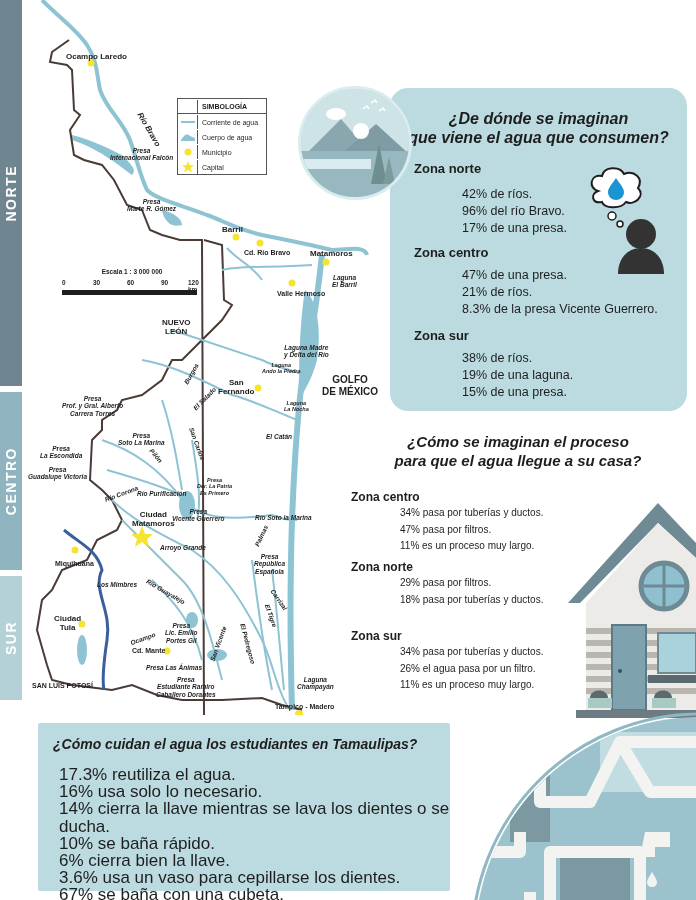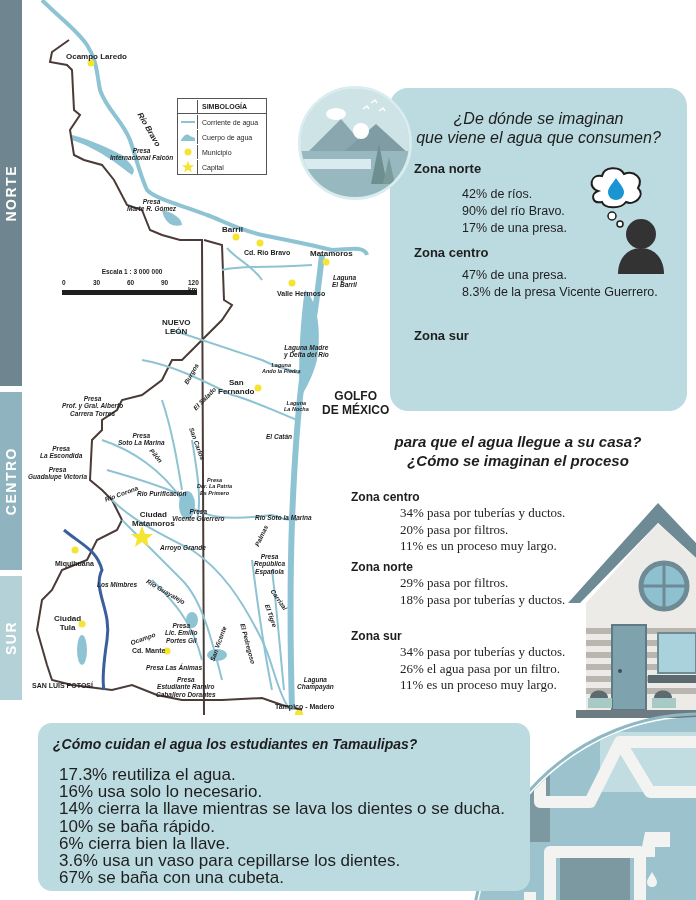--- a/index.html
+++ b/index.html
@@ -28,33 +28,33 @@
 
   
   #scale { position: absolute; left: 40px; top: 268px; width: 140px; font-size: 6.5px; font-weight: bold; }
   #scale .title { text-align: center; margin-bottom: 4px; }
   #scale .ticks { position: relative; height: 10px; }
   #scale .ticks span { position: absolute; top: 0; }
   #scale .bar { height: 5px; background: #1e1e1e; width: 135px; margin-top: 1px; }
 
   
   #panel-origin { position: absolute; left: 390px; top: 88px; width: 297px; height: 323px; background: #bcdbe0; border-radius: 18px; }
-  #panel-origin .title { position: absolute; left: 0; right: 0; top: 21px; text-align: center; font-size: 16px; font-weight: normal; font-style: italic; line-height: 19px; }
+  #panel-origin .title { position: absolute; left: 0; right: 0; top: 21px; text-align: center; font-size: 16px; font-weight: bold; font-style: italic; line-height: 19px; }
   .zone-h { position: absolute; font-weight: bold; font-size: 13px; }
   .zone-list { position: absolute; font-size: 12.5px; line-height: 17px; }
 
   #landscape-circle { position: absolute; left: 298px; top: 86px; width: 114px; height: 114px; border-radius: 50%; background: #bcd9de; border: 3px solid #d9ecef; overflow: hidden; }
 
   
   #process-title { position: absolute; left: 340px; top: 432px; width: 356px; text-align: center; font-size: 15px; font-weight: bold; font-style: italic; line-height: 19px; }
   .proc-h { position: absolute; left: 351px; font-weight: bold; font-size: 12px; }
-  .proc-list { position: absolute; left: 400px; font-size: 13px; line-height: 16.5px; font-family: Liberation Serif, serif; }
-
-  
-  #panel-care { position: absolute; left: 38px; top: 723px; width: 492px; height: 168px; background: #bcdbe0; border-radius: 14px; }
+  .proc-list { position: absolute; left: 400px; font-size: 10px; line-height: 16.5px; }
+
+  
+  #panel-care { position: absolute; left: 38px; top: 723px; width: 412px; height: 168px; background: #bcdbe0; border-radius: 2px; }
   #panel-care .title { position: absolute; left: 15px; top: 13px; font-size: 14px; font-weight: bold; font-style: italic; }
   #panel-care ul { position: absolute; left: 21px; top: 43px; list-style: none; font-size: 17px; line-height: 17.2px; }
 </style>
 </head>
 <body>
 
 <div class="zone-band" id="band-norte">
     <span>NORTE</span>
   </div>
 <div class="zone-band" id="band-centro">
@@ -146,21 +146,21 @@
     </div>
   <div class="map-label it" style="left:240px;top:362px;font-size:5.5px">
       <div>Laguna</div>
       <div>Ando la Piedra</div>
     </div>
   <div class="map-label it" style="left:158px;top:370px;transform:rotate(-60deg)">Burgos</div>
   <div class="map-label big" style="left:196px;top:378px">
       <div>San</div>
       <div>Fernando</div>
     </div>
-  <div class="map-label" style="left:300px;top:390px;font-size:12px">
+  <div class="map-label" style="left:300px;top:374px;font-size:10px">
       <div>GOLFO</div>
       <div>DE MÉXICO</div>
     </div>
   <div class="map-label it" style="left:168px;top:395px;transform:rotate(-45deg)">El Salado</div>
   <div class="map-label it" style="left:262px;top:400px;font-size:5.5px">
       <div>Laguna</div>
       <div>La Nocha</div>
     </div>
   <div class="map-label it" style="left:40px;top:395px">
       <div>Presa</div>
@@ -289,29 +289,35 @@
 </div>
 
 <div id="panel-origin">
   <div class="title">
     <div>¿De dónde se imaginan</div>
     <div>que viene el agua que consumen?</div>
   </div>
   <div class="zone-h" style="left:24px;top:73px">Zona norte</div>
   <div class="zone-list" style="left:72px;top:98px">
     <div>42% de ríos.</div>
-      <div>90% del río Bravo.</div>
+      <div>96% del río Bravo.</div>
       <div>17% de una presa.</div>
   </div>
   <div class="zone-h" style="left:24px;top:157px">Zona centro</div>
   <div class="zone-list" style="left:72px;top:179px">
     <div>47% de una presa.</div>
+      <div>21% de ríos.</div>
       <div>8.3% de la presa Vicente Guerrero.</div>
   </div>
   <div class="zone-h" style="left:24px;top:240px">Zona sur</div>
+  <div class="zone-list" style="left:72px;top:262px">
+    <div>38% de ríos.</div>
+      <div>19% de una laguna.</div>
+      <div>15% de una presa.</div>
+  </div>
 
   <svg style="position:absolute;left:198px;top:78px" width="80" height="110" viewBox="0 0 80 110">
     <path d="M10 25 C 0 22, 2 8, 14 10 C 16 0, 32 0, 36 8 C 46 4, 56 12, 50 22 C 58 30, 46 40, 38 36 C 32 44, 16 42, 14 36 C 4 38, 2 28, 10 25 Z" fill="#fff" stroke="#1e1e1e" stroke-width="2"></path>
     <path d="M28 12 C 32 18, 36 22, 36 26 C 36 31, 32 34, 28 34 C 24 34, 20 31, 20 26 C 20 22, 24 18, 28 12 Z" fill="#1a95d2"></path>
     <circle cx="24" cy="50" r="4" fill="#fff" stroke="#1e1e1e" stroke-width="1.5"></circle>
     <circle cx="32" cy="58" r="3" fill="#fff" stroke="#1e1e1e" stroke-width="1.5"></circle>
     <circle cx="53" cy="68" r="15" fill="#333"></circle>
     <path d="M30 108 C 30 92, 40 82, 53 82 C 66 82, 76 92, 76 108 Z" fill="#333"></path>
   </svg>
 </div>
@@ -325,27 +331,27 @@
     <ellipse cx="35" cy="25" rx="10" ry="6" fill="#fff"></ellipse>
     <rect y="62" width="108" height="46" fill="#97b8bf"></rect>
     <rect y="70" width="70" height="10" fill="#d9ebee"></rect>
     <polygon points="70,95 78,55 86,95" fill="#6d8f8f"></polygon>
     <polygon points="82,95 88,68 94,95" fill="#7a9b99"></polygon>
     <path d="M62 20 l4 -3 l2 3 M70 14 l4 -3 l2 3 M78 22 l4 -3 l2 3" stroke="#fff" stroke-width="1.5" fill="none"></path>
   </svg>
 </div>
 
 <div id="process-title">
+  <div>¿Cómo se imaginan el proceso</div>
   <div>para que el agua llegue a su casa?</div>
-  <div>¿Cómo se imaginan el proceso</div>
 </div>
 <div class="proc-h" style="top:490px">Zona centro</div>
 <div class="proc-list" style="top:505px">
   <div>34% pasa por tuberías y ductos.</div>
-    <div>20% pasa por filtros.</div>
+    <div>47% pasa por filtros.</div>
     <div>11% es un proceso muy largo.</div>
 </div>
 <div class="proc-h" style="top:560px">Zona norte</div>
 <div class="proc-list" style="top:575px">
   <div>29% pasa por filtros.</div>
     <div>18% pasa por tuberías y ductos.</div>
 </div>
 <div class="proc-h" style="top:629px">Zona sur</div>
 <div class="proc-list" style="top:644px">
   <div>34% pasa por tuberías y ductos.</div>

